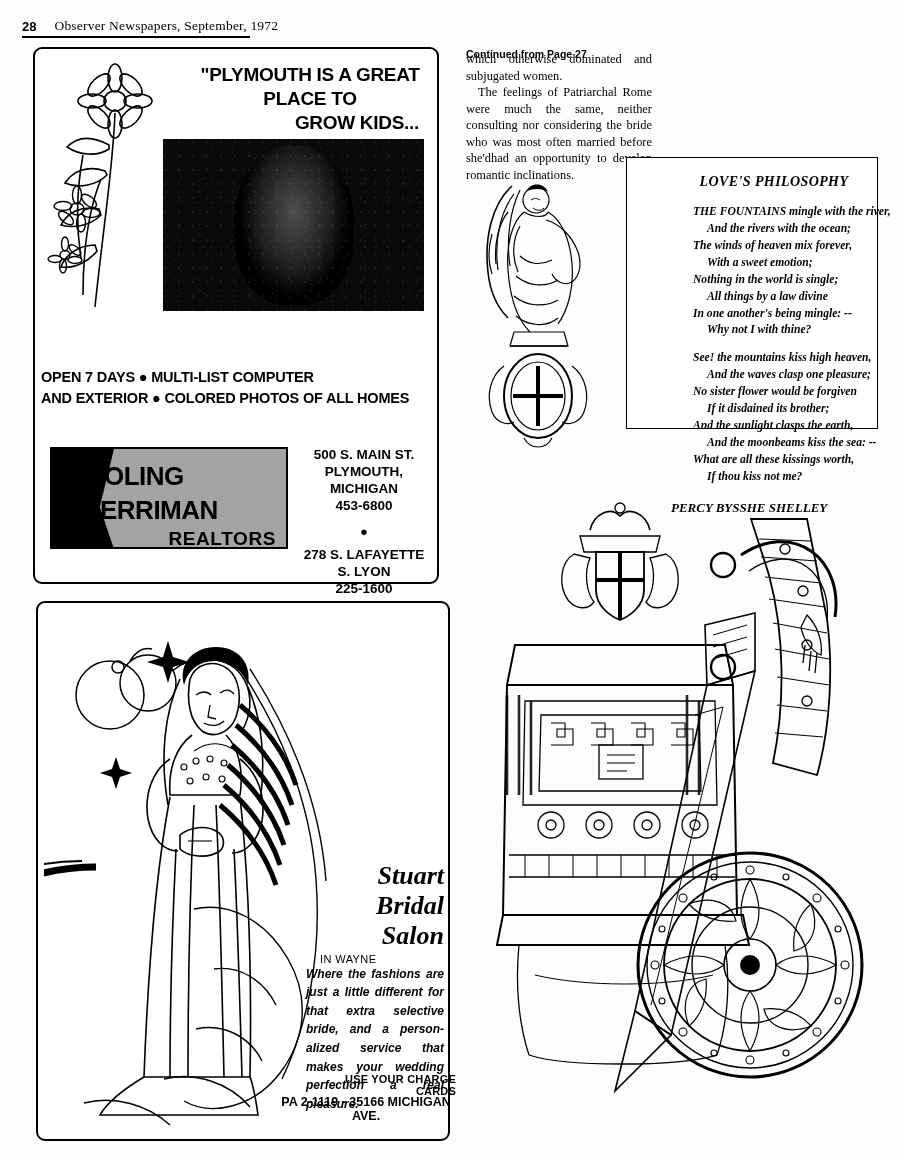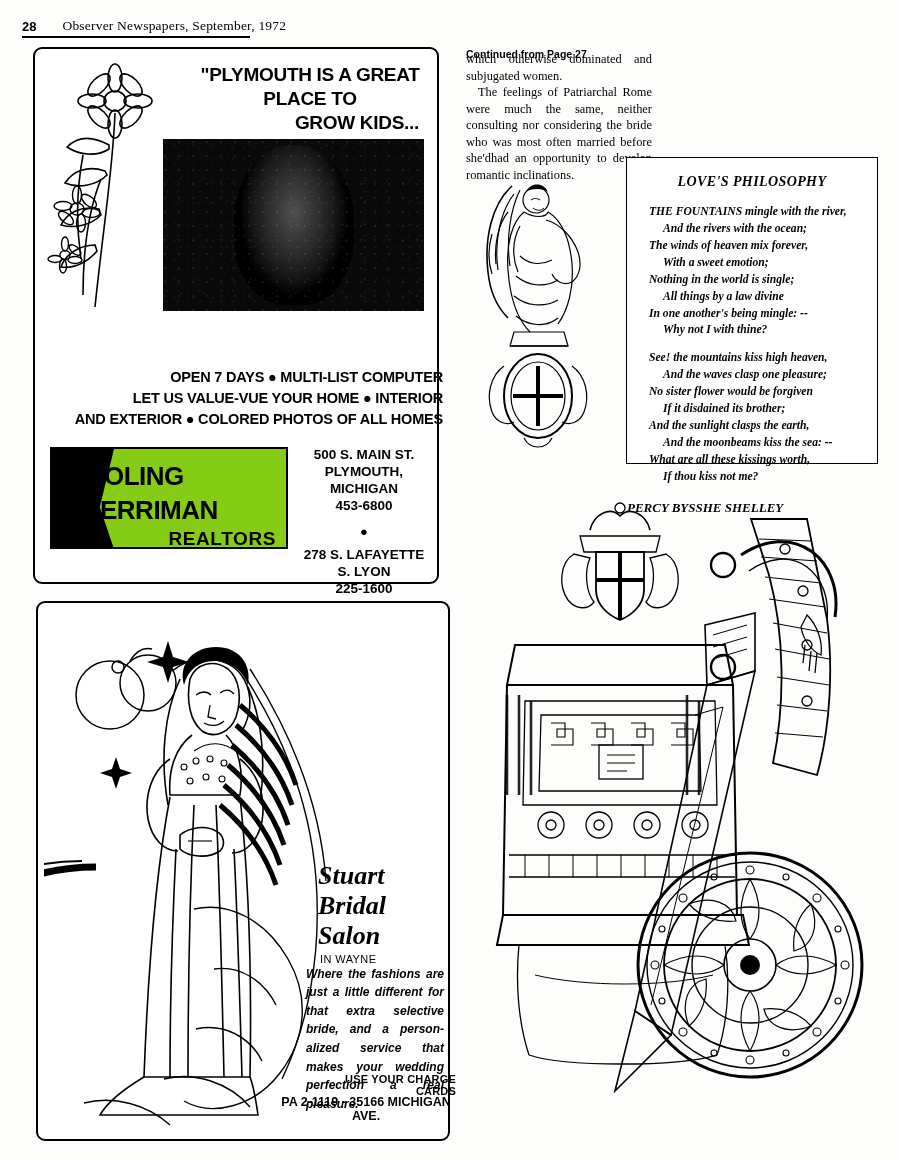--- a/index.html
+++ b/index.html
@@ -20,21 +20,21 @@
     inset: 0;
     background: #fdfdfb;
   }
   
   .page-header {
     position: absolute;
     top: 18px;
     left: 22px;
     display: flex;
     align-items: flex-end;
-    gap: 26px;
+    gap: 18px;
   }
   .page-num {
     font-family: "Liberation Sans", sans-serif;
     font-weight: bold;
     font-size: 13px;
   }
   .masthead {
     font-family: "Liberation Serif", serif;
     font-size: 13.5px;
     letter-spacing: 0.2px;
@@ -111,41 +111,41 @@
     inset: 0;
     background-image:
       radial-gradient(circle at 15% 22%, rgba(255,255,255,.08) 0 1px, transparent 1px),
       radial-gradient(circle at 62% 35%, rgba(255,255,255,.06) 0 1px, transparent 1px),
       radial-gradient(circle at 80% 70%, rgba(255,255,255,.05) 0 1px, transparent 1px),
       radial-gradient(circle at 33% 80%, rgba(255,255,255,.05) 0 1px, transparent 1px);
     background-size: 14px 14px, 19px 19px, 23px 23px, 11px 11px;
   }
   .plym-services {
     position: absolute;
-    left: 14px;
+    left: 6px;
     top: 318px;
     width: 394px;
-    text-align: right;
+    text-align: left;
     font-family: "Liberation Sans", sans-serif;
     font-weight: bold;
     font-size: 14.5px;
     line-height: 1.45;
     letter-spacing: -0.2px;
   }
   .plym-services .ln { display: block; white-space: nowrap; }
 
   .logo-box {
     position: absolute;
     left: 15px;
     top: 398px;
     width: 238px;
     height: 102px;
     border: 2px solid #000;
     box-sizing: border-box;
-    background: #84cc16;
+    background: #a3a3a3;
     overflow: hidden;
   }
   .logo-wedge {
     position: absolute;
     left: 0; top: 0;
     width: 62px; height: 106px;
     background: #000;
     clip-path: polygon(0 0, 100% 0, 58% 100%, 0 100%);
   }
   .logo-wedge2 {
@@ -215,21 +215,21 @@
     left: 268px;
     top: 258px;
     width: 138px;
   }
   .bridal-title {
     font-family: "Liberation Serif", serif;
     font-style: italic;
     font-weight: bold;
     font-size: 26px;
     line-height: 1.15;
-    text-align: left;
+    text-align: right;
     padding-left: 12px;
   }
   .bridal-title span { display:block; }
   .bridal-sub {
     font-family: "Liberation Sans", sans-serif;
     font-weight: normal;
     font-size: 11px;
     letter-spacing: 0.4px;
     padding-left: 14px;
     margin-top: 2px;
@@ -285,24 +285,25 @@
   }
   .body-col p { margin: 0; }
   .body-col p + p { text-indent: 12px; }
 
   
   #poem-box {
     position: absolute;
     left: 626px;
     top: 157px;
     width: 252px;
-    height: 307px;
+    height: 272px;
     border: 1px solid #000;
     box-sizing: border-box;
     background: #fff;
+    padding-left: 44px;
   }
   .poem-title {
     margin-top: 16px;
     text-align: center;
     font-family: "Liberation Serif", serif;
     font-style: italic;
     font-weight: bold;
     font-size: 14px;
     letter-spacing: 0.4px;
   }
@@ -414,21 +415,20 @@
       </svg>
     </div>
 
     <div class="photo-box">
       <div class="photo-face"></div>
       <div class="photo-noise"></div>
     </div>
 
     <div class="plym-services">
       <span class="ln">OPEN 7 DAYS  ●  MULTI-LIST COMPUTER</span>
-      <span class="ln">LET US VALUE-VUE YOUR HOME  ●  INTERIOR</span>
       <span class="ln">AND EXTERIOR  ●  COLORED PHOTOS OF ALL HOMES</span>
     </div>
 
     <div class="logo-box">
       <div class="logo-wedge"></div>
       <div class="logo-wedge2"></div>
       <div class="logo-l1">OLING</div>
       <div class="logo-l2">ERRIMAN</div>
       <div class="logo-l3">REALTORS</div>
     </div>

